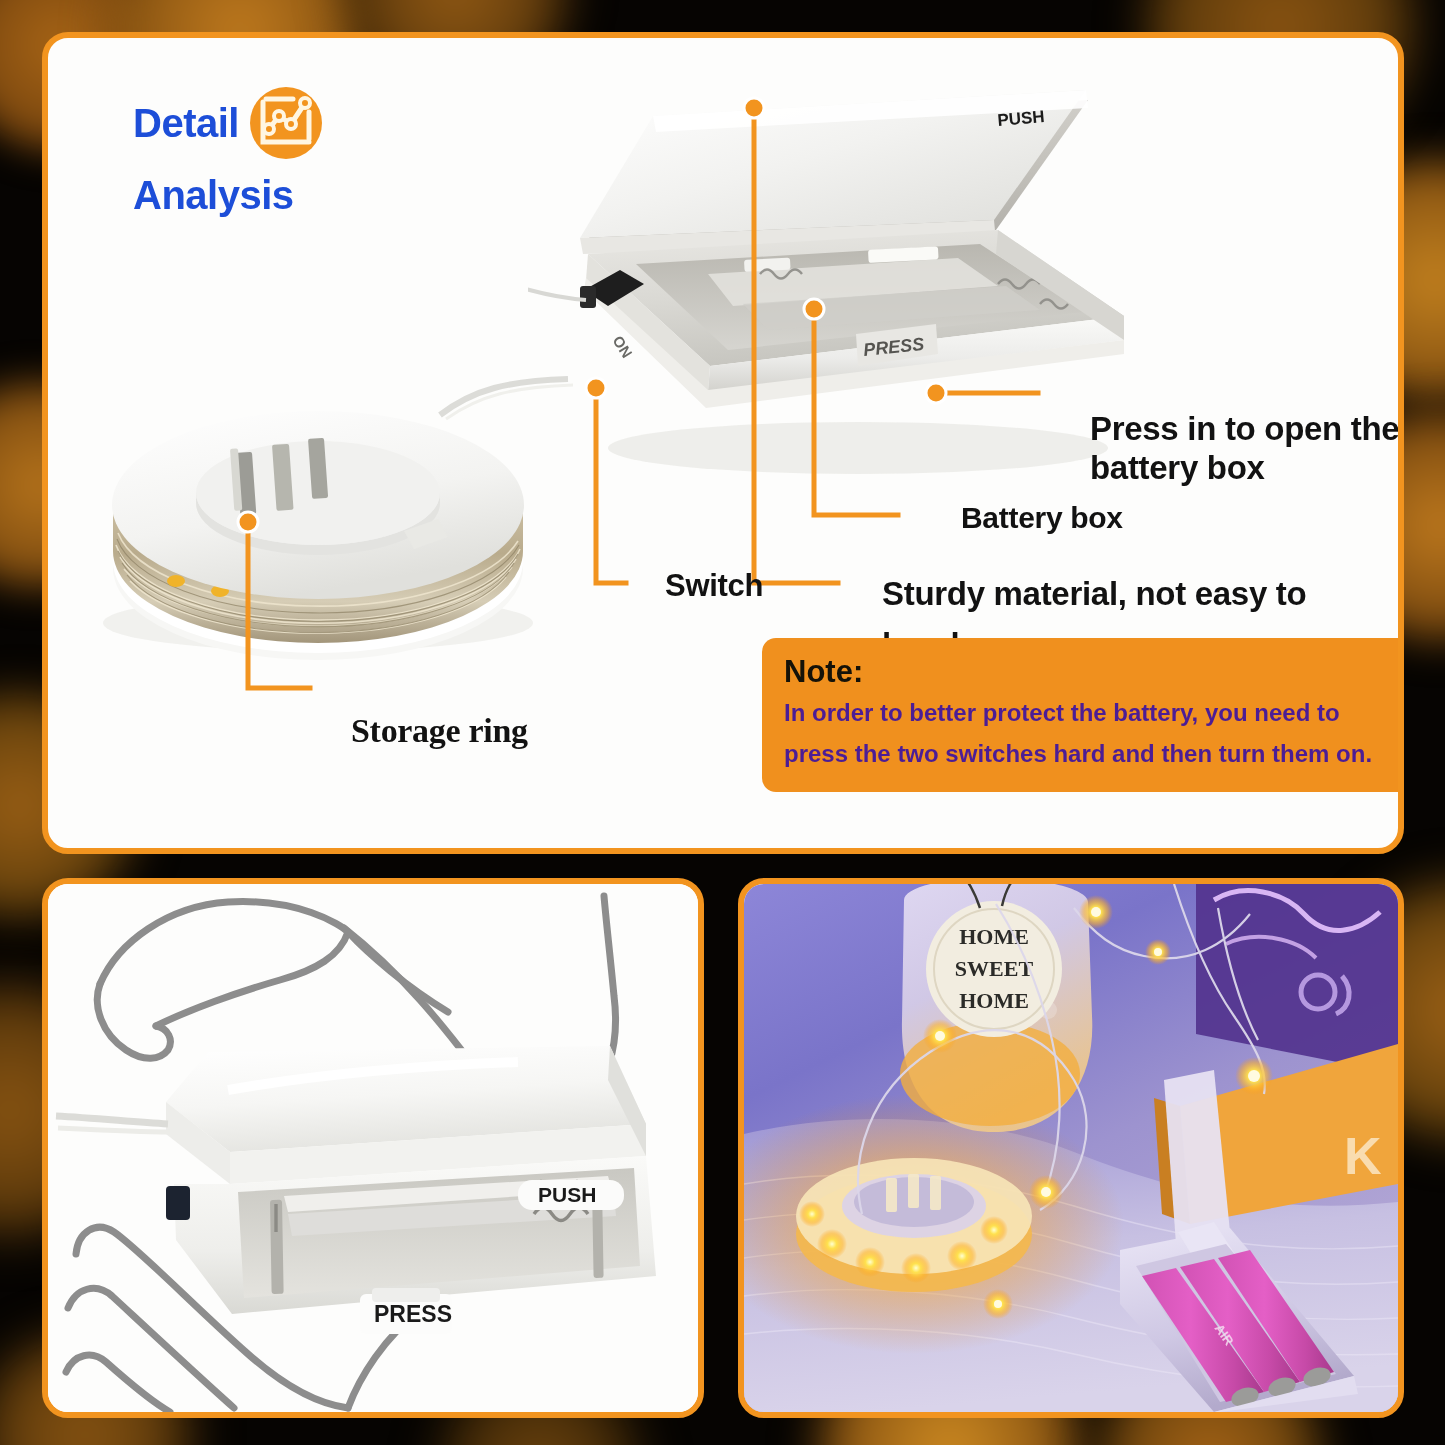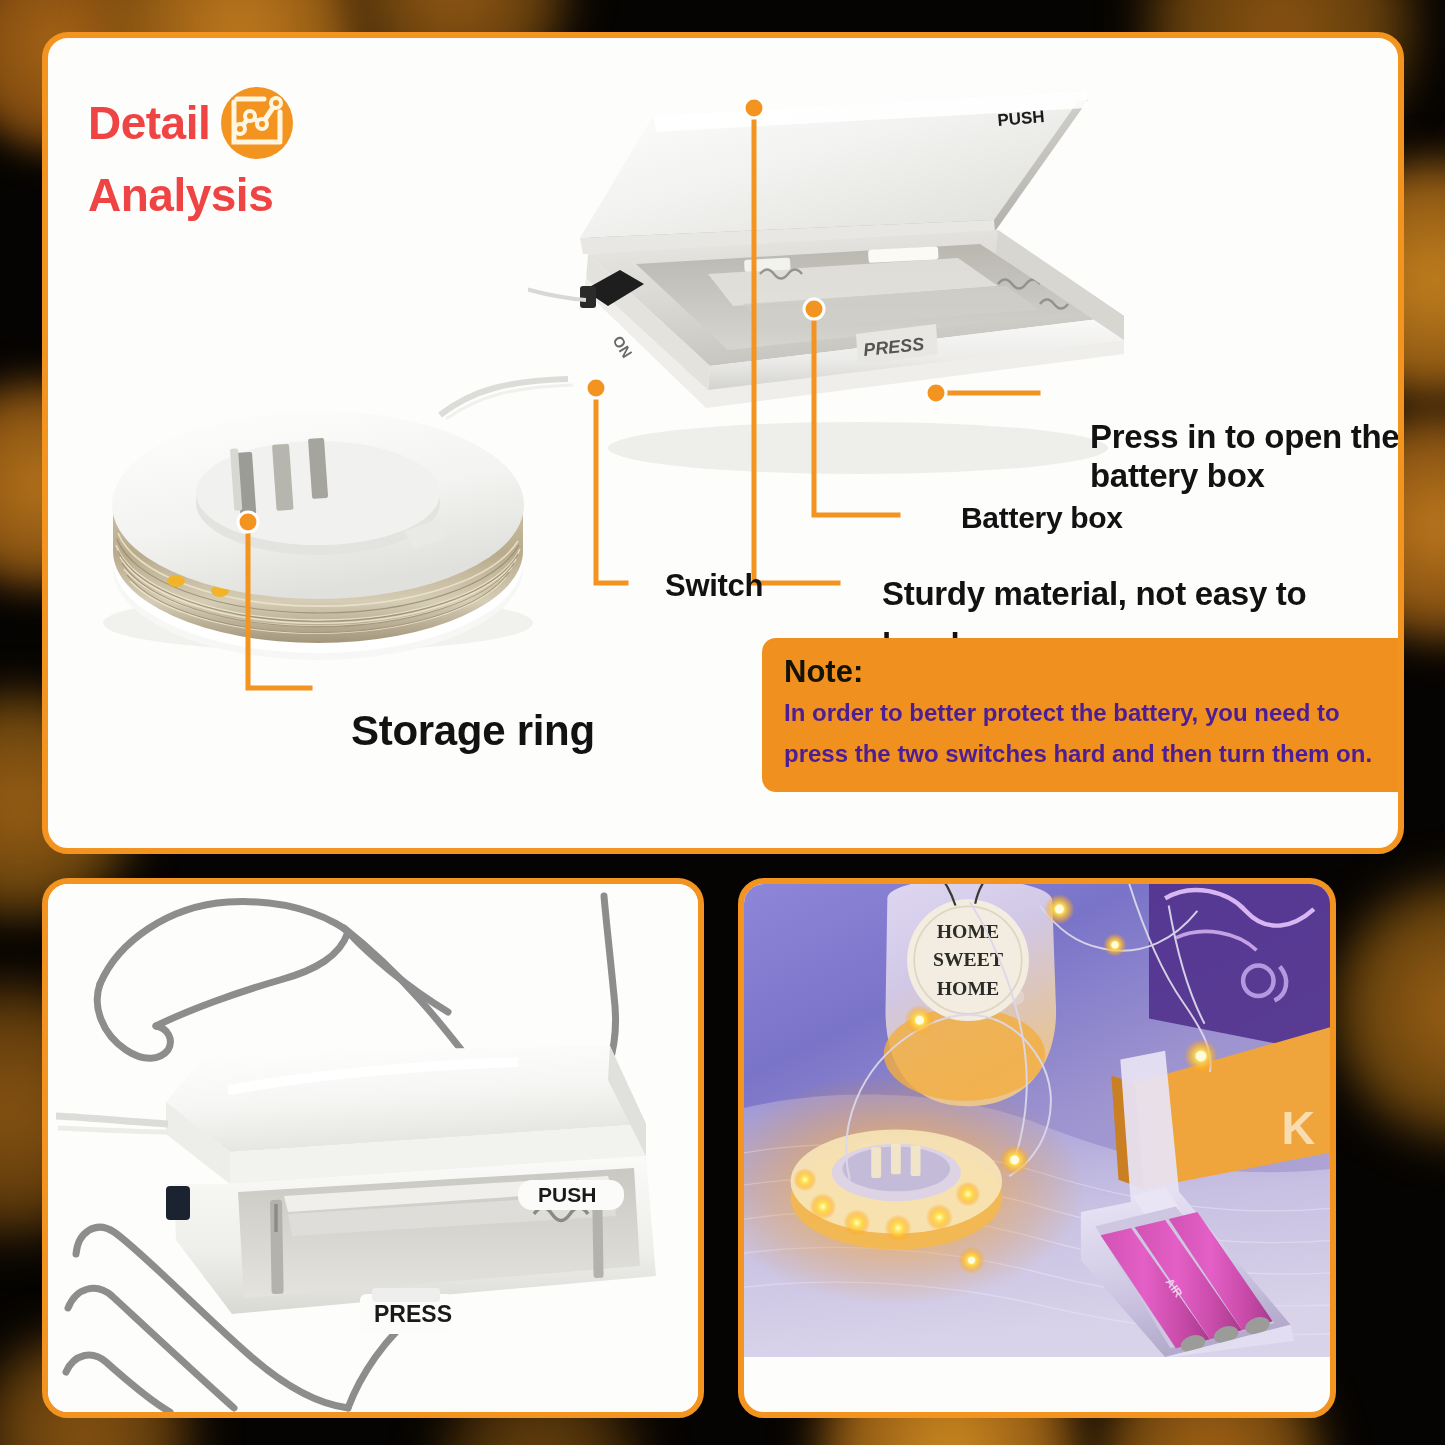--- a/index.html
+++ b/index.html
@@ -30,53 +30,54 @@
   
   .panel {
     position: absolute;
     background: #fdfdfc;
     border: 6px solid #F2941F;
     border-radius: 26px;
     overflow: hidden;
   }
   #panel-top    { left: 42px;  top: 32px;   width: 1362px; height: 822px; }
   #panel-bl     { left: 42px;  top: 878px;  width: 662px;  height: 540px; }
-  #panel-br     { left: 738px; top: 878px;  width: 598px;  height: 540px; }
+  #panel-br     { left: 738px; top: 878px;  width: 666px;  height: 540px; }
 
   
   #heading {
     position: absolute;
     left: 40px;
     top: 48px;
     width: 420px;
   }
   .heading-row { display: flex; align-items: center; gap: 10px; }
   #heading-line1, #heading-line2 {
     font-family: "Liberation Sans", sans-serif;
     font-weight: bold;
-    font-size: 46px;
+    font-size: 40px;
     line-height: 70px;
-    color: #ef4444;
+    color: #1d4ed8;
     letter-spacing: -0.5px;
+    margin-left: 45px;
   }
   #chart-badge { width: 74px; height: 74px; flex: 0 0 74px; }
 
   
   .callout-text {
     position: absolute;
     font-family: "Liberation Sans", sans-serif;
     font-weight: bold;
     color: #121212;
     letter-spacing: -0.3px;
   }
-  #lbl-press-open { left: 1042px; top: 371px; width: 350px; font-size: 33px; line-height: 39px; margin-top: 8px; }
+  #lbl-press-open { left: 1042px; top: 371px; width: 350px; font-size: 33px; line-height: 39px; }
   #lbl-battery-box { left: 913px; top: 460px; font-size: 30px; line-height: 39px; }
   #lbl-switch     { left: 617px;  top: 528px; font-size: 31px; line-height: 39px; }
   #lbl-sturdy     { left: 834px;  top: 530px; width: 500px; font-size: 33px; line-height: 51px; }
-  #lbl-storage    { left: 303px;  top: 668px; font-size: 42px; line-height: 50px; }
+  #lbl-storage    { left: 303px;  top: 668px; font-size: 34px; line-height: 50px; font-family: Liberation Serif, serif; }
 
   
   #note-box {
     position: absolute;
     left: 714px;
     top: 600px;
     width: 650px;
     padding: 14px 22px 18px 22px;
     background: #F0901E;
     border-radius: 14px;

